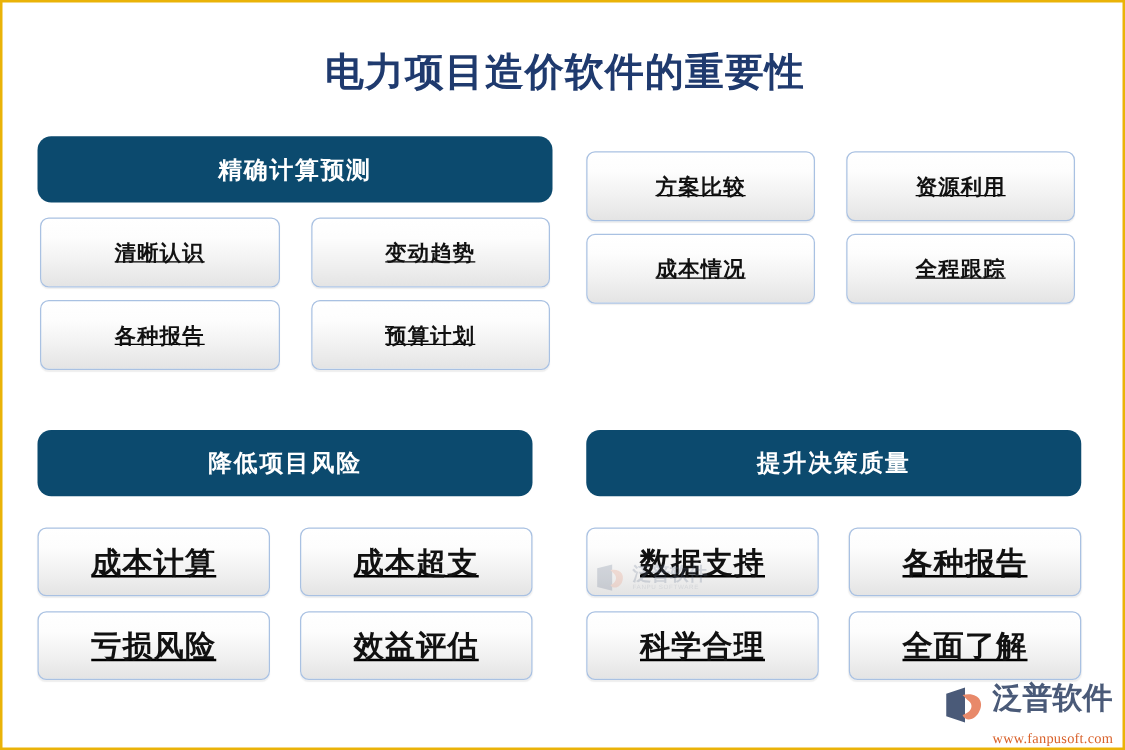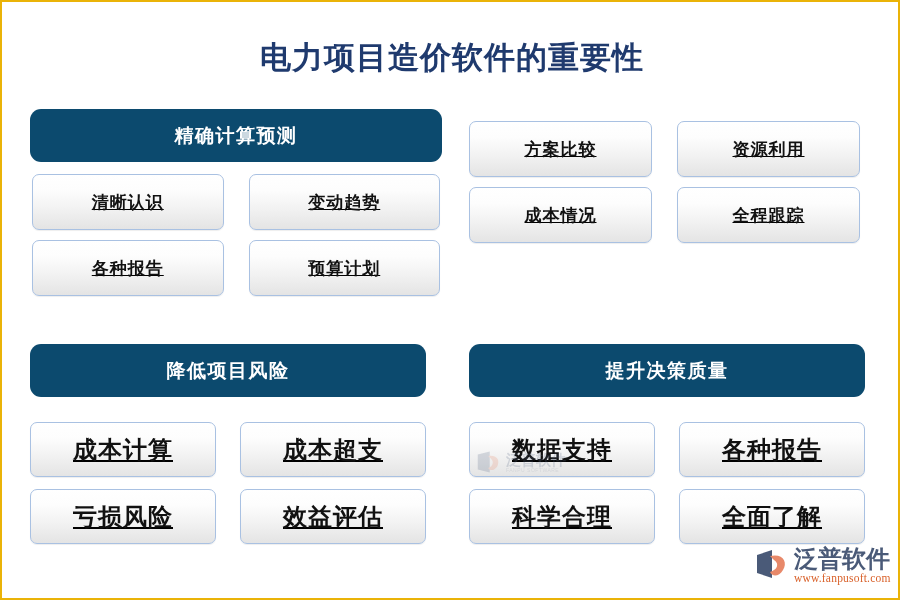--- a/index.html
+++ b/index.html
@@ -167,21 +167,21 @@
     color: #4a5a78;
     line-height: 26px;
     letter-spacing: 0px;
     white-space: nowrap;
   }
   .brand .brand-url {
     font-size: 11.5px;
     color: #d9612a;
     letter-spacing: 0.2px;
     line-height: 13px;
-    margin-top: 0;
+    margin-top: 13px;
     font-family: "Liberation Serif", "DejaVu Serif", serif;
     white-space: nowrap;
   }
 </style>
 </head>
 <body>
 
 <div class="page">
 
   <div class="title">电力项目造价软件的重要性</div>

